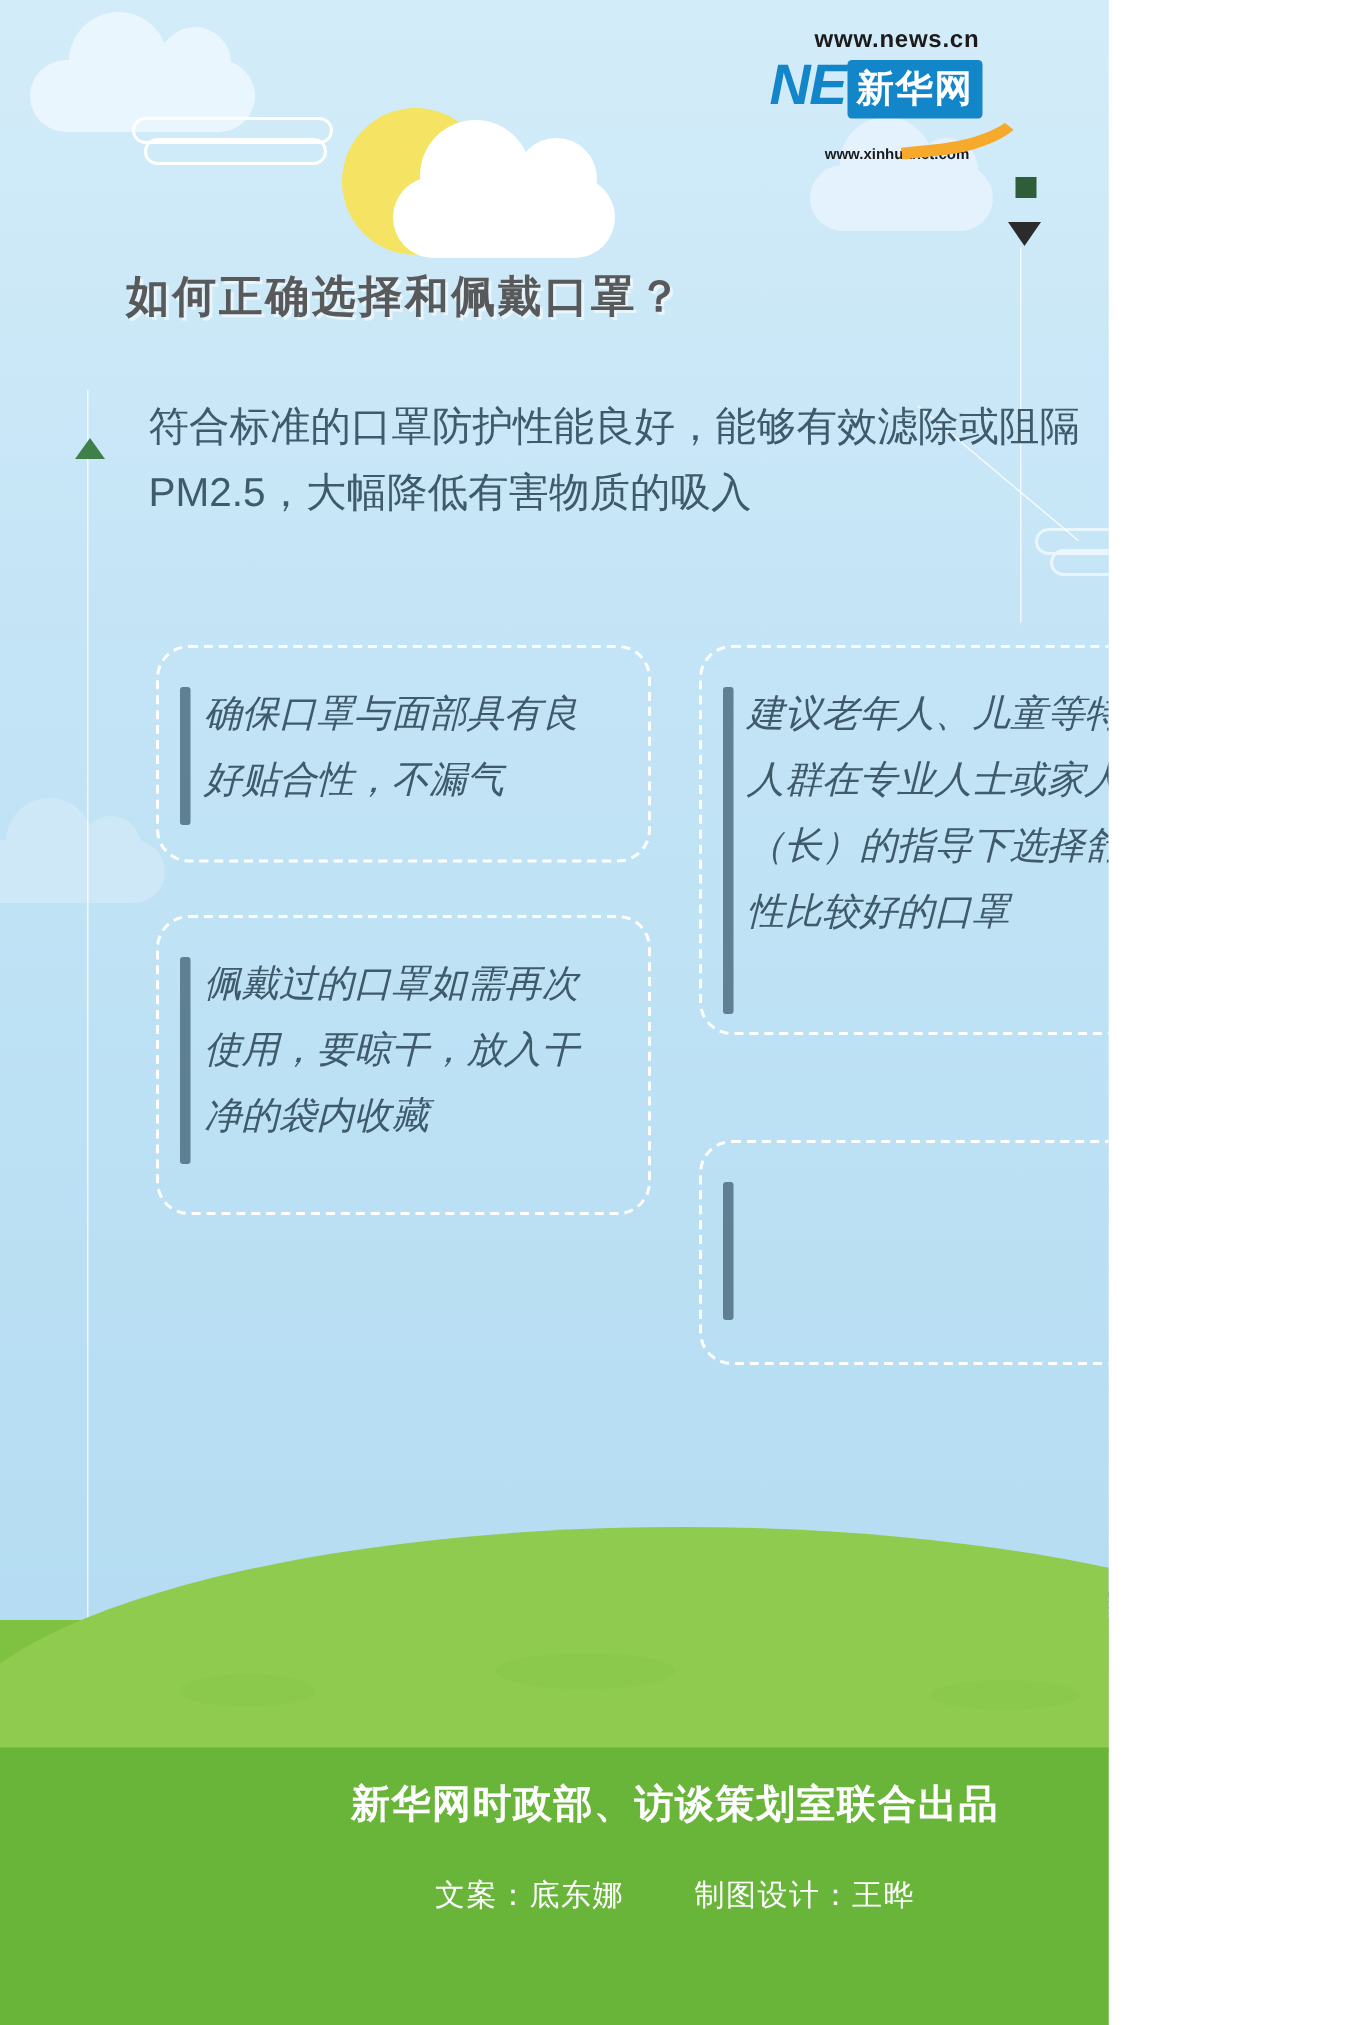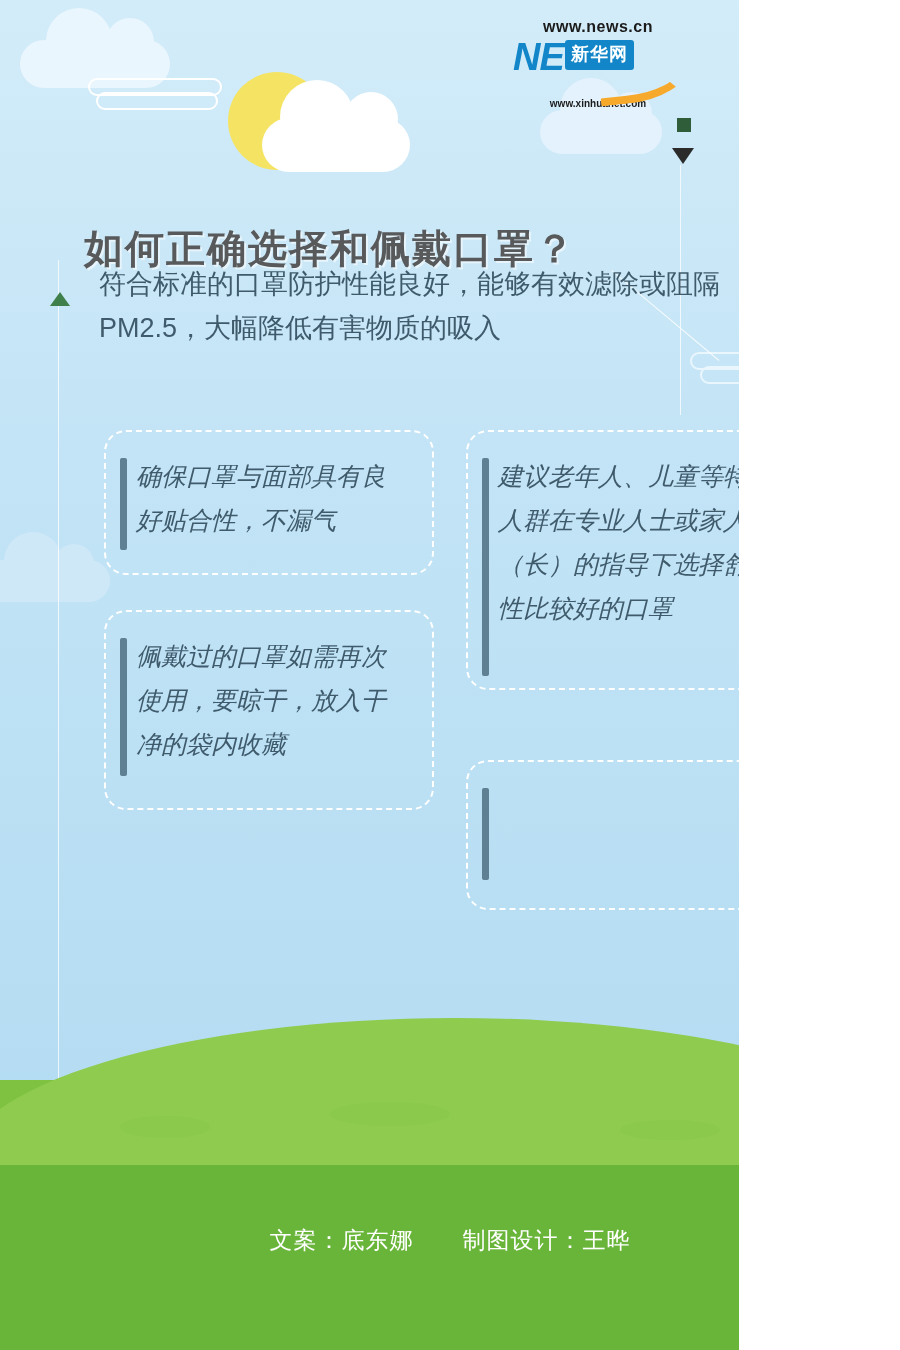--- a/index.html
+++ b/index.html
@@ -113,21 +113,21 @@
     font-style: italic;
     color: #1286c8;
     line-height: 1;
     letter-spacing: -1px;
   }
   .logo-cn {
     position: absolute;
     left: 52px; top: 2px;
     background: #1286c8;
     color: #ffffff;
-    font-size: 18px;
+    font-size: 25px;
     font-weight: bold;
     padding: 2px 6px 4px 6px;
     border-radius: 3px;
     letter-spacing: 1px;
   }
   .logo-swoosh {
     position: absolute;
     right: -4px; top: 22px;
     width: 80px; height: 34px;
     border-bottom: 8px solid #f7a92c;
@@ -165,27 +165,26 @@
     border-bottom: 14px solid #3f7f4a;
   }
   
   .content {
     position: absolute;
     left: 0; top: 0; width: 900px; height: 1350px;
   }
   .title {
     position: absolute;
     left: 84px; top: 178px;
-    font-size: 39px;
+    font-size: 29px;
     font-weight: bold;
     color: #58595b;
     letter-spacing: 2px;
     white-space: nowrap;
     text-shadow: 2px 2px 0 rgba(255,255,255,.55);
-    margin-top: 44px;
   }
   .subtitle {
     position: absolute;
     left: 86px; top: 262px;
     width: 712px;
     font-size: 27px;
     line-height: 44px;
     color: #3f5b6b;
     margin-left: 13px;
   }
@@ -244,22 +243,22 @@
     width: 900px;
     text-align: center;
   }
   .footer-1 {
     font-size: 26px;
     font-weight: bold;
     color: #ffffff;
     letter-spacing: 1px;
   }
   .footer-2 {
-    margin-top: 40px;
-    font-size: 23px;
+    margin-top: 30px;
+    font-size: 20px;
     color: #ffffff;
     letter-spacing: 1px;
   }
   .footer-2 .gap { display: inline-block; width: 34px; }
   
   .frame-left {
     position: absolute;
     left: 58px; top: 260px;
     width: 1px; height: 1060px;
     background: rgba(255,255,255,.75);
@@ -352,20 +351,21 @@
 
   <div class="grass">
     <div class="grass-hill"></div>
     <div class="grass-band"></div>
     <div class="grass-blob" style="left:120px; top:36px; width:90px; height:22px;"></div>
     <div class="grass-blob" style="left:330px; top:22px; width:120px; height:24px;"></div>
     <div class="grass-blob" style="left:620px; top:40px; width:100px; height:20px;"></div>
   </div>
 
   <div class="footer">
+    <div class="footer-1">新华网时政部、访谈策划室联合出品</div>
     <div class="footer-2">
       <span>文案：底东娜</span>
       <span class="gap"></span>
       <span>制图设计：王晔</span>
     </div>
   </div>
 
 </div>
 
 </body></html>

